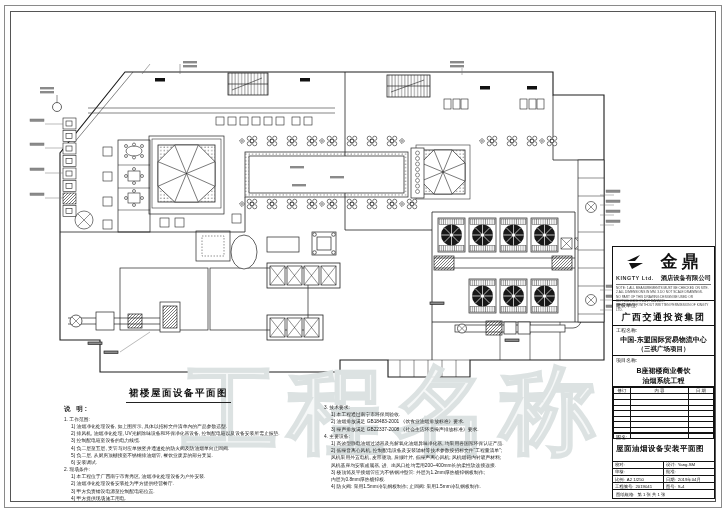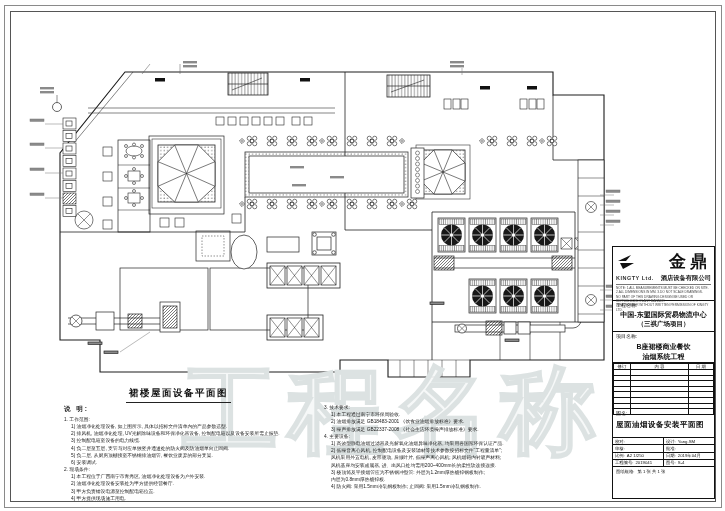--- a/index.html
+++ b/index.html
@@ -20,21 +20,21 @@
   #notes-left{left:64px;top:404px;width:252px;}
   #notes-right{left:324px;top:404px;width:282px;}
   .notes-title{font-size:6.5px;font-weight:bold;letter-spacing:2px;margin-bottom:2px;}
   .notes .sub{padding-left:7px;}
   .notes .sec{padding-left:0;}
   
   #titleblock{position:absolute;left:612px;top:246px;width:103px;height:253px;z-index:3;
     border:1.2px solid #111;display:flex;flex-direction:column;background:#fff;box-sizing:border-box;}
   #titleblock .tb-sec{border-bottom:1px solid #111;box-sizing:border-box;padding:1px 3px;position:relative;}
   .tb-logo{height:54px;}
-  .logo-row{display:flex;align-items:center;gap:16px;justify-content:space-between;margin-top:2px;}
+  .logo-row{display:flex;align-items:center;gap:16px;justify-content:center;margin-top:2px;}
   .logo-zh{font-family:"DejaVu Serif",serif;font-weight:bold;font-size:17px;letter-spacing:4px;}
   .logo-line2{display:flex;align-items:baseline;justify-content:space-between;border-bottom:0.5px solid #777;margin-top:1px;padding-bottom:1px;}
   .logo-en{font-size:5.5px;font-weight:bold;letter-spacing:0.5px;color:#333;}
   .logo-co{font-size:6.3px;font-weight:bold;}
   .tb-notice{font-size:3.2px;color:#444;line-height:1.35;margin-top:1px;}
   .tb-label{font-size:5px;color:#111;}
   .tb-client{height:25px;}
   .tb-client .tb-big{font-size:9px;font-weight:bold;letter-spacing:1.5px;text-align:center;margin-top:3px;}
   .tb-project{height:31px;}
   .tb-project .l1{font-size:7px;font-weight:bold;text-align:center;margin-top:2px;}
@@ -436,20 +436,24 @@
         <span class="logo-co">酒店设备有限公司</span>
       </div>
       <div class="tb-notice">
           <div class="sub">NOTE: 1.ALL MEASUREMENTS MUST BE CHECKED ON SITE.</div>
           <div class="sec">2.ALL DIMENSIONS IN MM.   3.DO NOT SCALE DRAWINGS.</div>
           <div class="sub">NO PART OF THIS DRAWING DESIGN BE USED OR REPRODUCED IN ANY MANNER</div>
           <div class="sub">WHATSOEVER WITHOUT WRITTEN PERMISSION OF KINGTY LTD.</div>
         </div>
     </div>
 
+    <div class="tb-sec tb-client">
+      <div class="tb-label">建设单位:</div>
+      <div class="tb-big">广西交通投资集团</div>
+    </div>
 
     <div class="tb-sec tb-project">
       <div class="tb-label">工程名称:</div>
       <div class="l1">中国-东盟国际贸易物流中心</div>
       <div class="l2">（三祺广场项目）</div>
     </div>
 
     <div class="tb-sec tb-item">
       <div class="tb-label">项目名称:</div>
       <div class="l1">B座裙楼商业餐饮</div>

